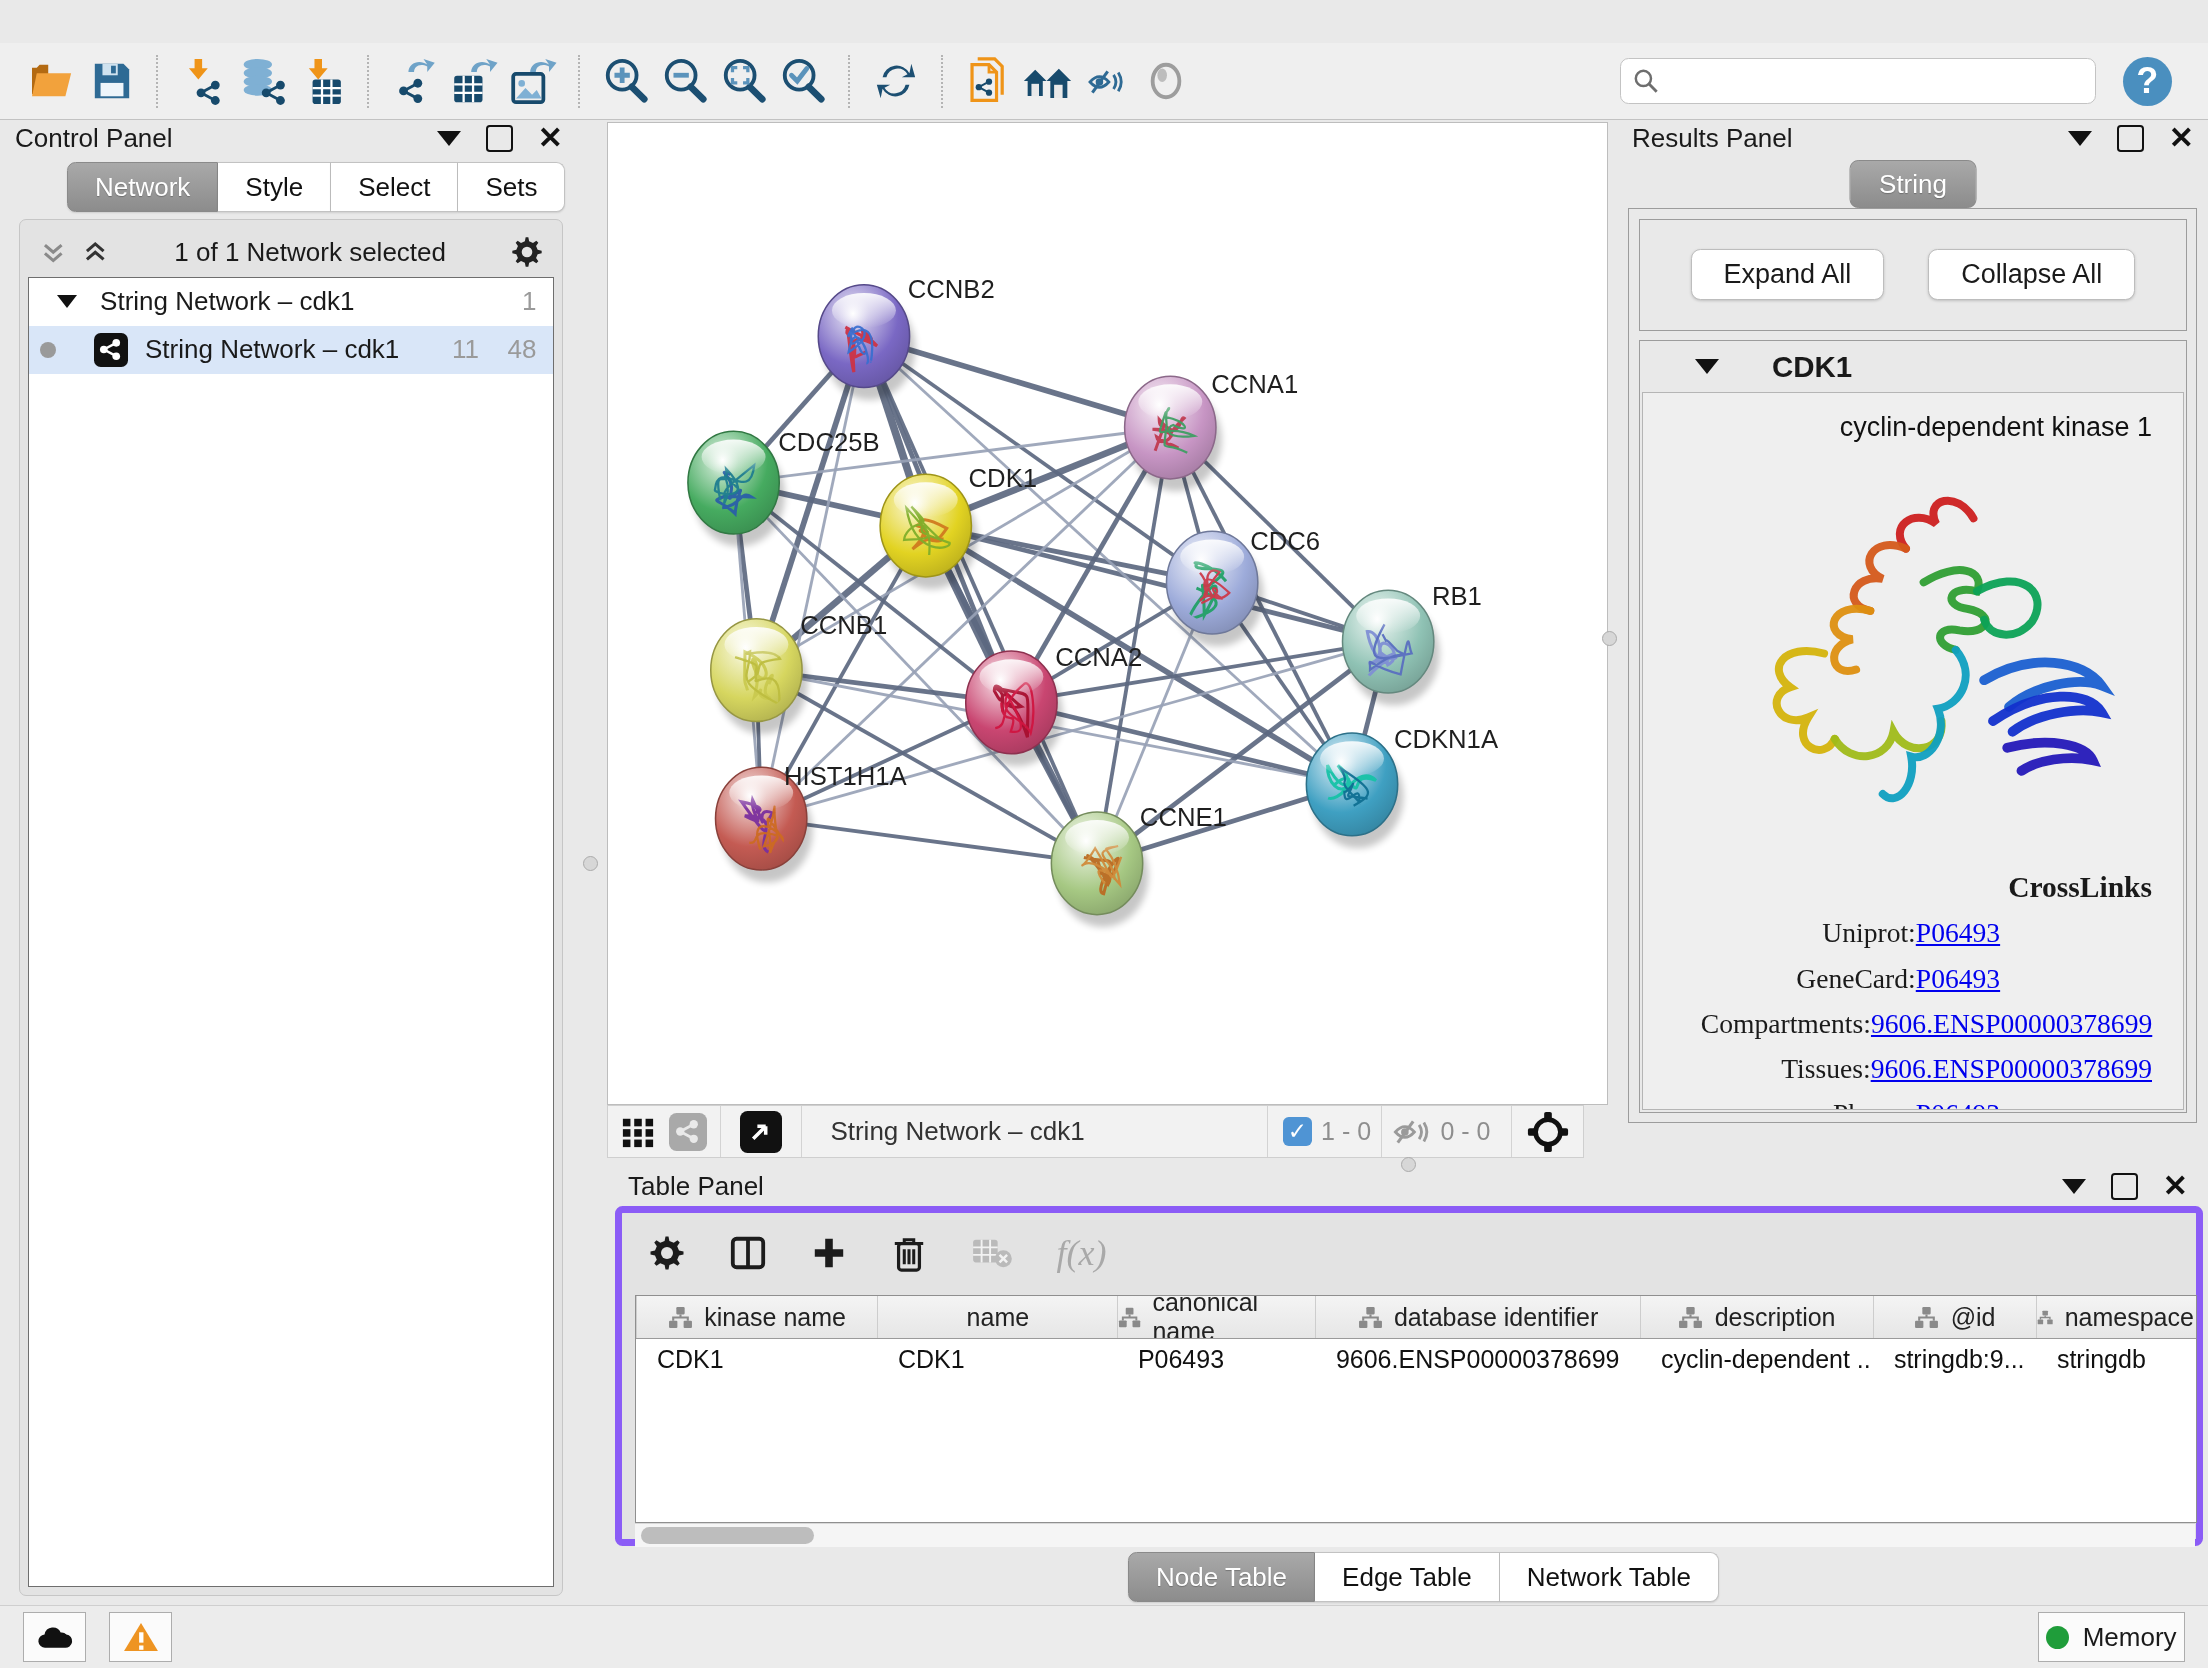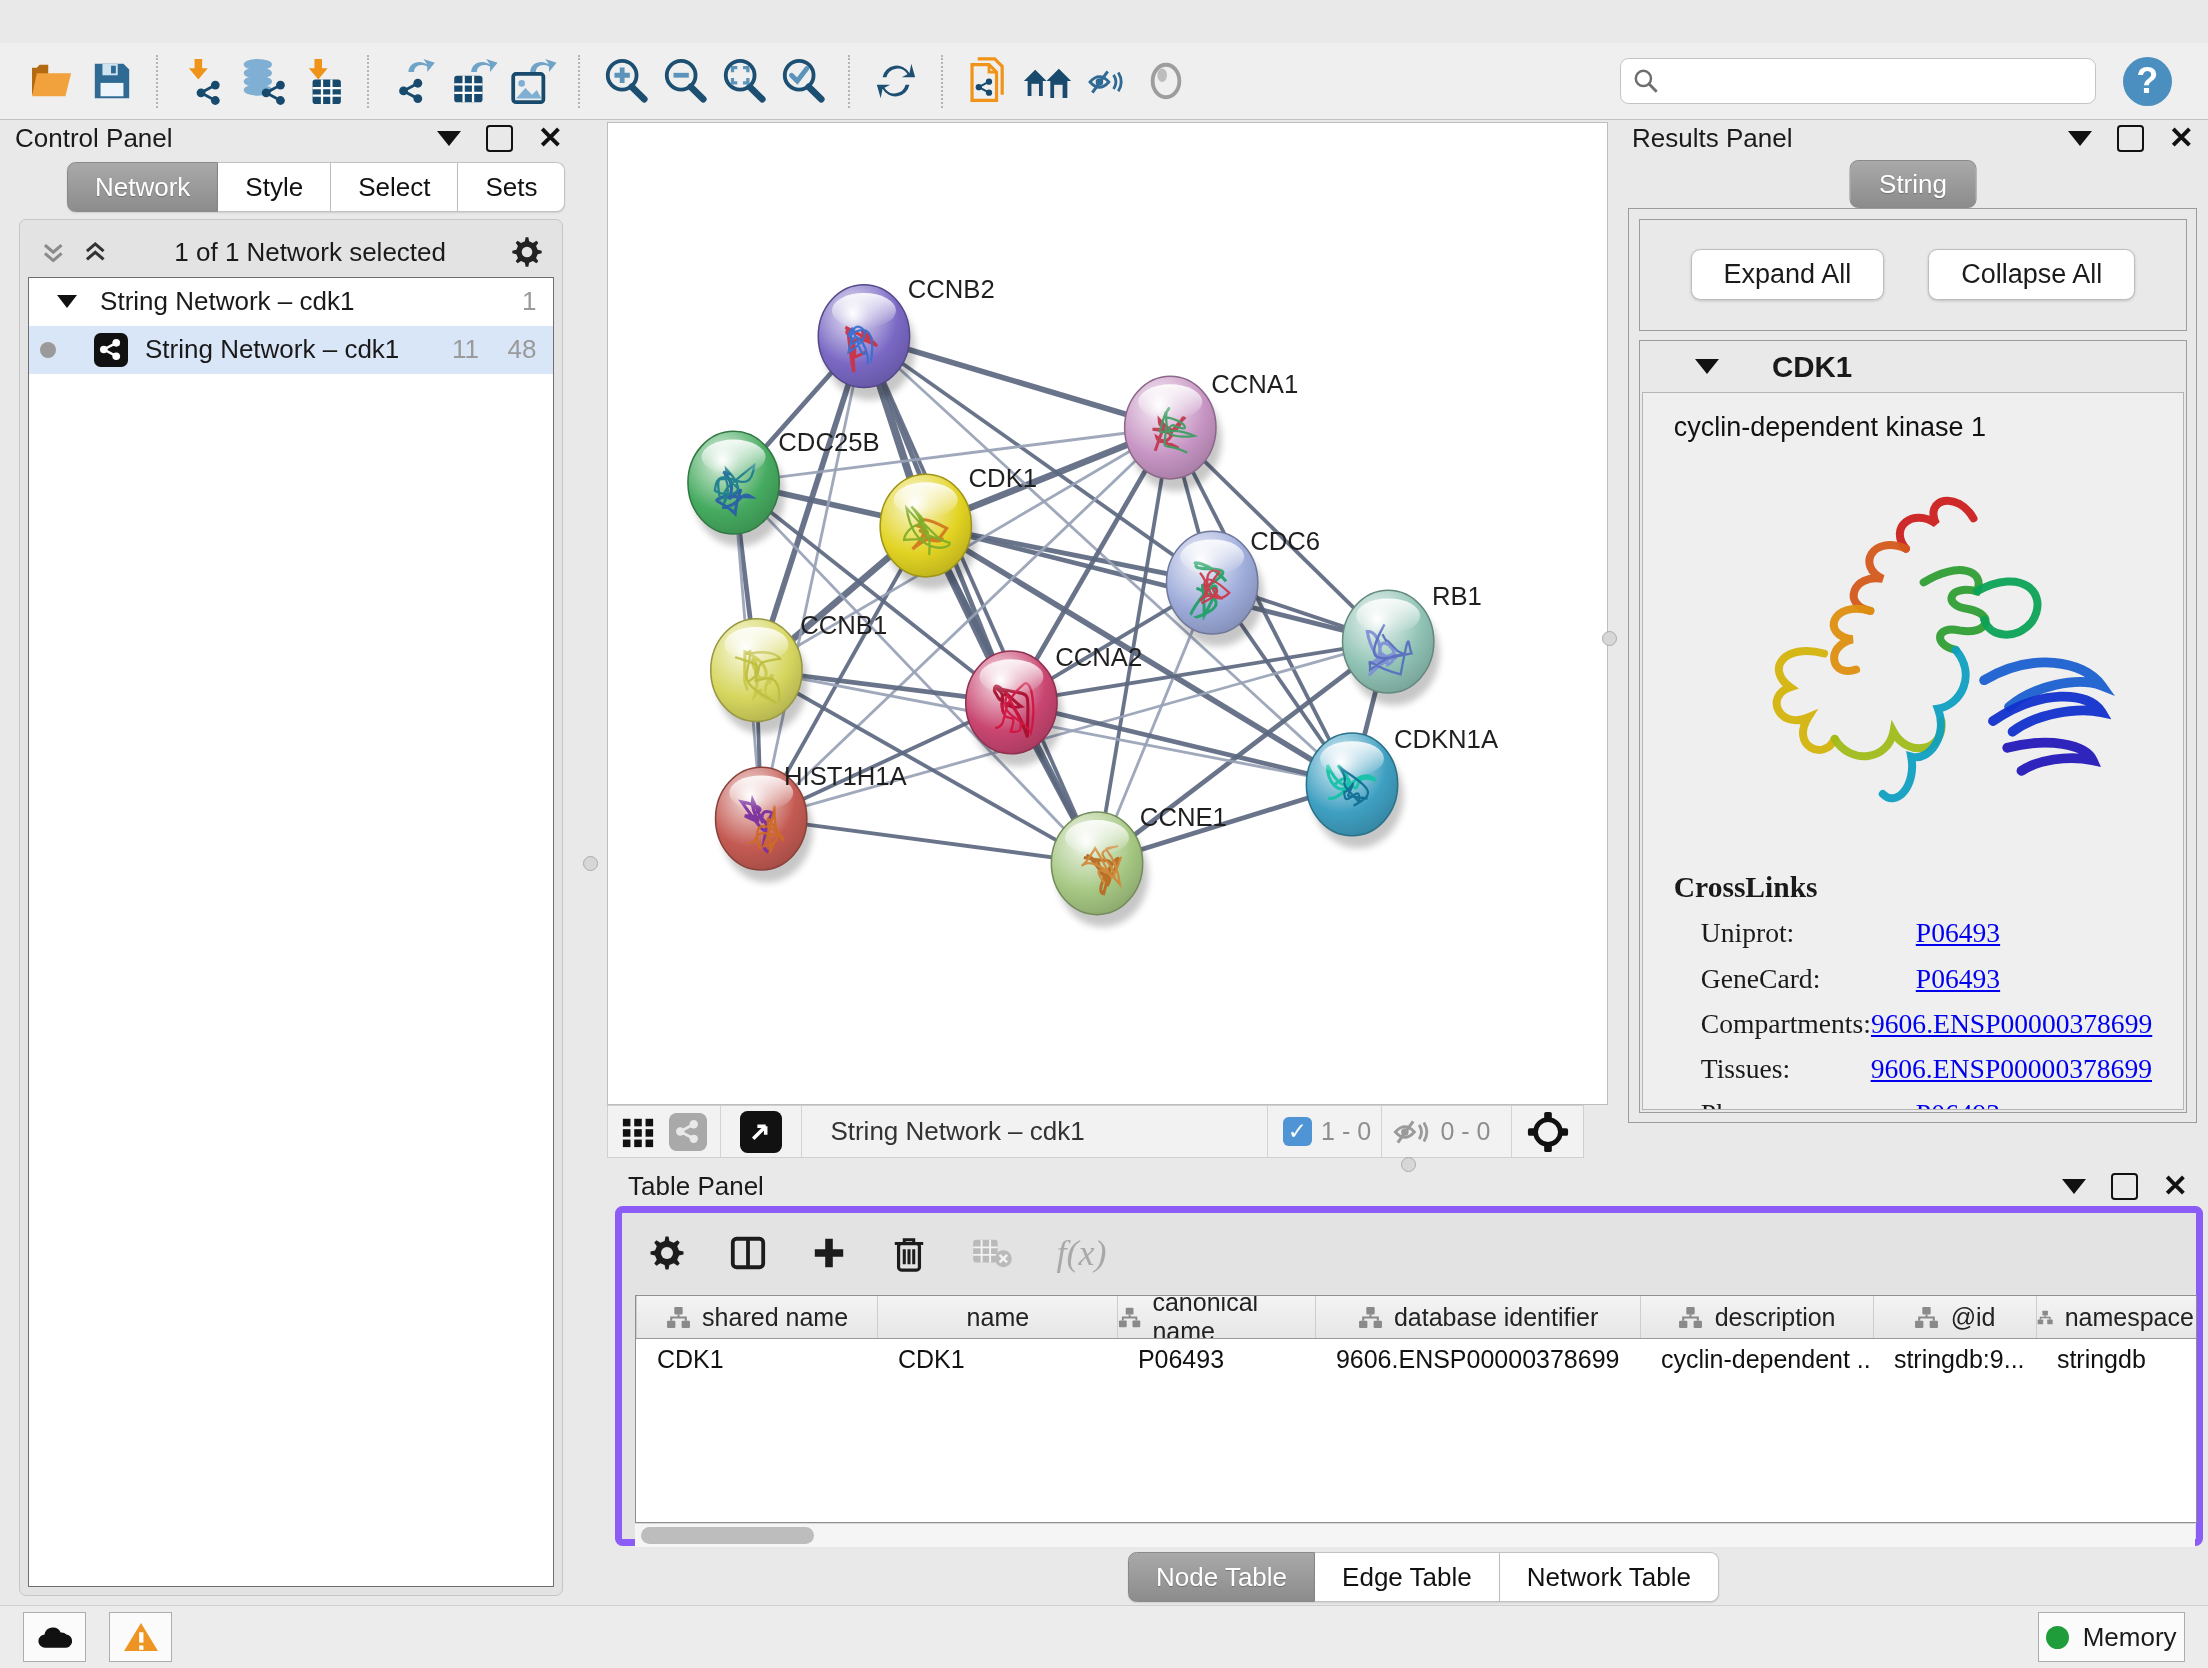--- a/index.html
+++ b/index.html
@@ -63,21 +63,21 @@
   .count-txt{font-size:25px;color:#8e8e8e;margin:0 9.5px;}
   .vline{width:1px;height:100%;background:#d3d3d3;}
   .checkbox-blue{width:28.5px;height:28.5px;background:#4f94d4;border-radius:5.7px;color:#fff;font-size:23px;
     display:flex;align-items:center;justify-content:center;margin-left:15px;}
   
   .results-panel{position:absolute;left:1617px;top:120px;width:592px;height:1046px;}
   .rp-tab{position:absolute;left:50%;transform:translateX(-50%);top:40px;height:46px;padding:0 28.5px;
     background:linear-gradient(#a9a9a9,#8c8c8c);color:#fff;font-size:26px;border:1px solid #8a8a8a;
     border-radius:8.6px;display:flex;align-items:center;text-shadow:0 1px 1px rgba(0,0,0,.25);}
   .rp-box{position:absolute;left:11.4px;top:88px;width:569px;height:915px;background:#e9e9e9;
-    border:1px solid #9c9c9c;box-sizing:border-box;padding:9.5px;display:flex;flex-direction:column;}
+    border:1px solid #9c9c9c;box-sizing:border-box;padding:9.5px;display:flex;flex-direction:column;text-align:right;}
   .rp-buttons{border:1px solid #9c9c9c;height:110px;display:flex;align-items:center;justify-content:center;
     gap:44px;margin-bottom:9.5px;flex:0 0 auto;}
   .rp-btn{height:49px;padding:0 32px;background:#fff;border:1px solid #bdbdbd;border-radius:9.5px;
     font-size:27px;display:flex;align-items:center;box-shadow:0 1px 2.9px rgba(0,0,0,.18);}
   .rp-section{border:1px solid #9c9c9c;flex:1;display:flex;flex-direction:column;background:#e9e9e9;overflow:hidden;}
   .rp-gene-head{height:51px;display:flex;align-items:center;gap:53px;padding-left:55px;flex:0 0 auto;}
   .rp-gene-head .gene{font-size:29.5px;font-weight:bold;}
   .rp-gene-body{flex:1;border:1px solid #b5b5b5;margin:0 1.9px 1.9px 1.9px;background:#efefef;
     padding:19px 31px;overflow:hidden;}
   .rp-desc{font-size:27px;color:#111;}
@@ -770,21 +770,21 @@
             <path d="M30 20 L38 28 M38 20 L30 28" stroke="#fff" stroke-width="2.6"></path>
           </svg>
         <span class="fx">f(x)</span>
       </div>
       <div class="tp-table">
         <div class="th-row" id="table-head">
             <div class="th" style="left: 0px; width: 241px;">
               <svg width="25" height="25" viewBox="0 0 24 24" fill="#8a8a8a" color="#8a8a8a">
                 <use href="#sym-tree"></use>
               </svg>
-              <span>shared name</span>
+              <span>kinase name</span>
             </div>
             <div class="th" style="left: 241px; width: 241px;">
               <span>name</span>
             </div>
             <div class="th" style="left: 481px; width: 198px;">
               <svg width="25" height="25" viewBox="0 0 24 24" fill="#8a8a8a" color="#8a8a8a">
                 <use href="#sym-tree"></use>
               </svg>
               <span>canonical name</span>
             </div>

